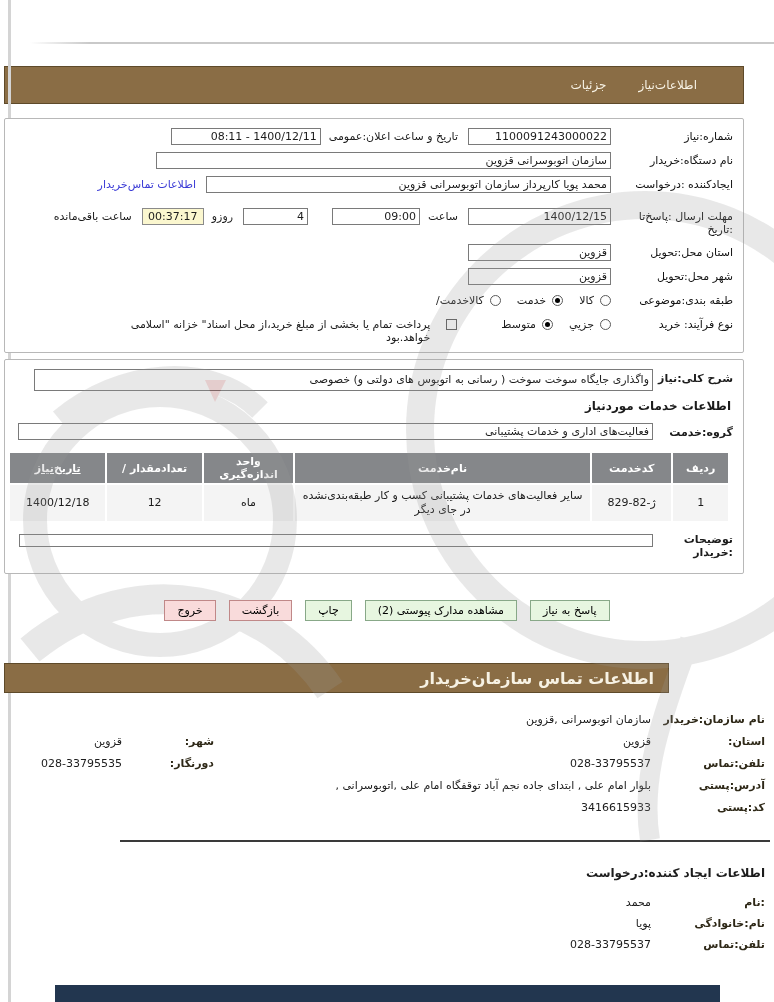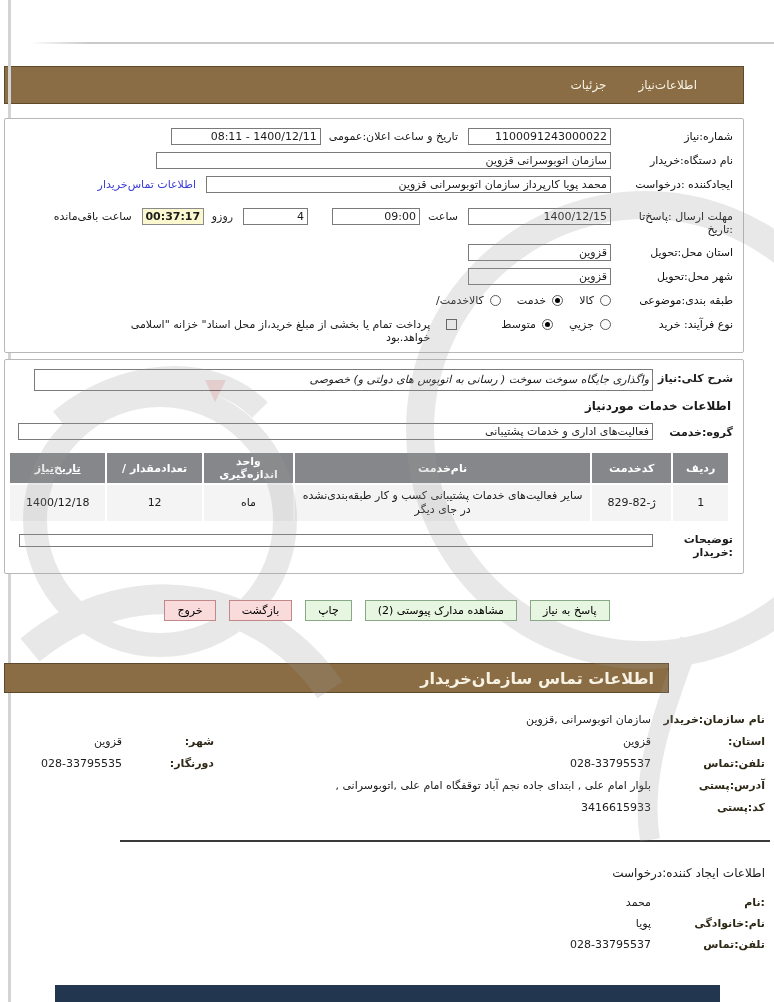--- a/index.html
+++ b/index.html
@@ -32,34 +32,34 @@
           margin:14px 30px 0 4px; padding:9px 10px 8px 10px; position:relative; z-index:2; }
 
   .frow { display:flex; align-items:flex-start; margin-bottom:6px; min-height:18px; }
   .flabel { flex:0 0 122px; padding-left:6px; padding-top:2px; line-height:13px; color:#111; }
   .slabel { padding:2px 10px 0 8px; white-space:nowrap; }
   .tin { background:#fff; border:1px solid #7a7a7a; height:17px; line-height:15px;
          padding:0 3px; text-align:right; overflow:hidden; white-space:nowrap; }
   .w155 { width:143px; } .w150 { width:150px; } .w70 { width:88px; } .w65 { width:65px; }
   .wide455 { width:455px; } .wide405 { width:405px; }
   .countdown { background:#fbf7cf; border:1px solid #8a8a8a; width:62px; height:17px;
-               line-height:15px; text-align:center;font-weight:bold; }
+               line-height:15px; text-align:center; }
   .link { color:#3b3bd6; padding:2px 10px 0 0; white-space:nowrap; cursor:pointer; }
 
   .radio { display:inline-block; width:11px; height:11px; border:1px solid #5a5a5a;
            border-radius:50%; background:#fdfdfd; margin:3px 0 0 4px; flex:none; }
   .radio.on { position:relative; }
   .radio.on::after { content:""; position:absolute; left:2px; top:2px; width:5px; height:5px;
                      border-radius:50%; background:#000; }
   .rlabel { padding:2px 2px 0 16px; white-space:nowrap; }
   .checkbox { display:inline-block; width:11px; height:11px; border:1px solid #5a5a5a;
               background:#fdfdfd; margin:3px 0 0 6px; flex:none; }
   .note-text { padding-top:2px; line-height:13px; max-width:340px; }
   .b-label { flex:0 0 80px; font-weight:bold; padding-left:4px; padding-top:3px; line-height:13px; }
-  .desc-in { flex:1; margin-left:19px; height:22px; line-height:20px;font-style:italic; }
+  .desc-in { flex:1; margin-left:19px; height:22px; line-height:20px; }
   .sec-head { font-weight:bold; font-size:12px; margin:8px 2px 10px 0; }
   .group-in { flex:1; margin-left:3px; }
 
   table.svc { border-collapse:separate; border-spacing:2px; width:722px; margin:10px 3px 0 0;
               position:relative; z-index:2; }
   table.svc th { background:#85878a; color:#fff; font-weight:bold; font-size:11px;
                  height:22px; padding:2px 4px; }
   table.svc td { background:#f4f4f4; text-align:center; padding:4px 4px; line-height:14px; }
   .col-idx{width:55px;} .col-code{width:80px;} .col-name{width:300px;}
   .col-unit{width:90px;} .col-qty{width:95px;} .col-date{width:96px;text-decoration:underline;}
@@ -82,21 +82,21 @@
   .info-rows { margin:20px 9px 0 4px; position:relative; z-index:2; }
   .irow { display:flex; align-items:flex-start; margin-bottom:9px; }
   .ilabel { flex:0 0 114px; font-weight:bold; color:#2e2817; }
   .ival  { flex:0 0 212px; text-align:right; padding-left:12px; }
   .ilabel2 { flex:0 0 92px; font-weight:bold; color:#2e2817; margin-right:225px; }
   .ival2 { flex:0 0 120px; text-align:right; }
   .ival.wide { flex:0 0 380px; }
 
   .divider { margin:26px 4px 0 120px; height:2px; background:#3a3a3a; }
 
-  .req-head { margin:24px 9px 0 0; font-weight:normal; font-size:12px; position:relative; z-index:2; }
+  .req-head { margin:24px 9px 0 0; font-weight:bold; font-size:12px; position:relative; z-index:2; }
   .req-rows { margin:16px 9px 0 0; position:relative; z-index:2; }
   .req-rows .irow { margin-bottom:8px; }
   .req-rows .ival { flex:0 0 200px; }
 
   .footer-bar { position:absolute; bottom:0; left:55px; width:665px; height:17px;
                 background:#22364f; z-index:3; }
 </style>
 </head>
 <body>
 

